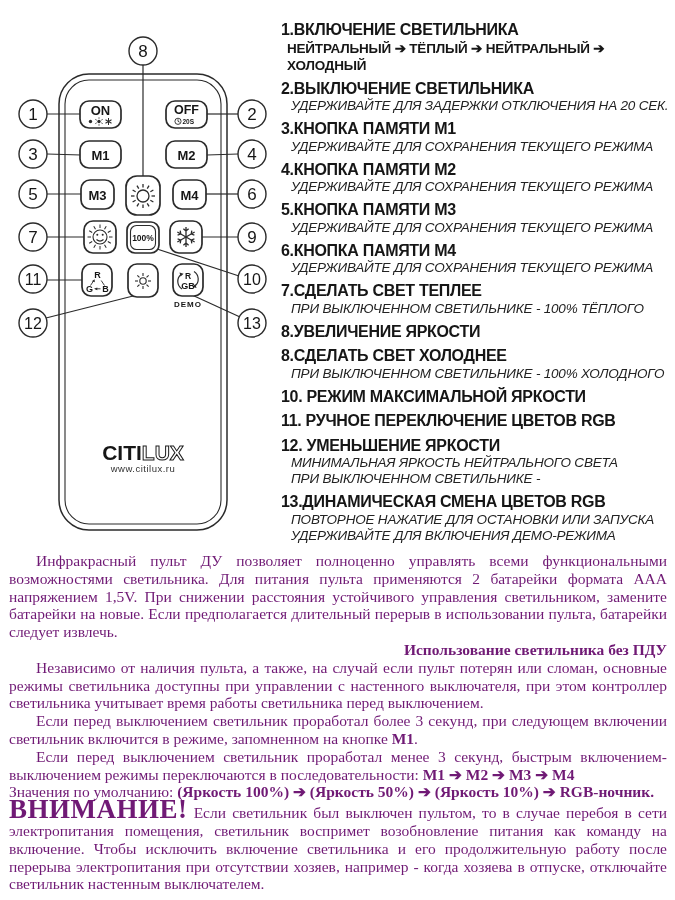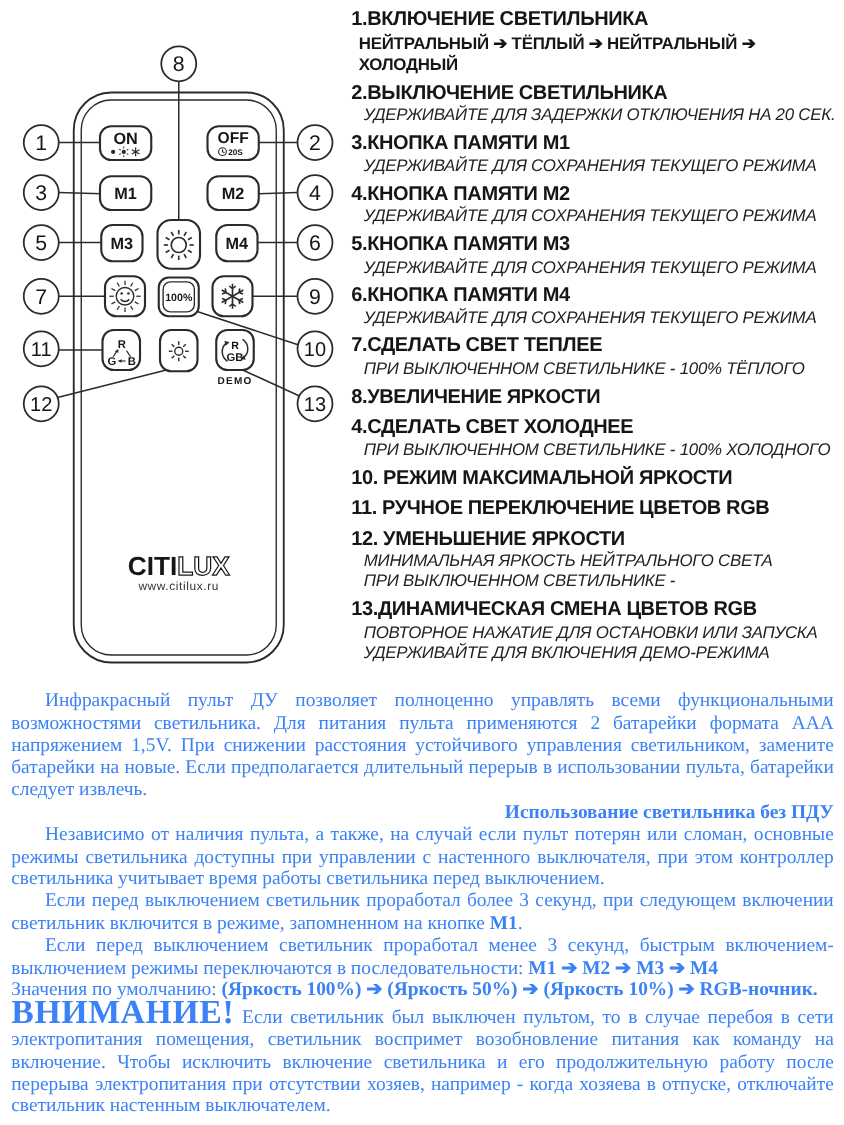--- a/index.html
+++ b/index.html
@@ -5,41 +5,41 @@
   html,body{margin:0;padding:0;}
   body{
     width:675px;height:900px;position:relative;overflow:hidden;
     background:#ffffff;color:#111;
     font-family:"Liberation Sans",sans-serif;
   }
   
   .figure-wrap{position:absolute;left:0;top:0;width:280px;height:600px;}
   
   .fn-col{
-    position:absolute;left:281px;top:7px;width:392px;
+    position:absolute;left:281px;top:21px;width:392px;
   }
   .fn-head{
     font-weight:bold;font-size:16px;line-height:18.5px;
     letter-spacing:-0.3px;color:#161616;margin-top:6px;
   }
   .fn-item:first-child .fn-head{margin-top:0;}
   .fn-note{
     font-style:italic;font-size:13.5px;line-height:16px;
     margin-left:10px;letter-spacing:-0.2px;color:#222;
   }
   .fn-note-bold{
     font-weight:bold;font-size:13.5px;line-height:17px;
     margin-left:6px;letter-spacing:-0.2px;color:#161616;
   }
   .fn-note:empty,.fn-note-bold:empty{display:none;}
   
   .article{
     position:absolute;left:9px;top:552px;width:658px;
     font-family:"Liberation Serif",serif;font-size:15.5px;line-height:17.8px;
-    text-align:justify;color:#3b82f6;
+    text-align:justify;color:#701a75;
   }
   .article p{margin:0;}
   .article .indent{text-indent:27px;}
   .sub-head{
     text-align:right;font-weight:bold;margin:1px 0;
   }
   .seq-bold{font-weight:bold;}
   .warning{margin-top:4px;}
   .warn-label{
     font-weight:bold;font-size:27px;letter-spacing:0.5px;line-height:17px;
@@ -292,21 +292,21 @@
   <div class="fn-item">
     <div class="fn-head">7.СДЕЛАТЬ СВЕТ ТЕПЛЕЕ</div>
     <div class="fn-note">ПРИ ВЫКЛЮЧЕННОМ СВЕТИЛЬНИКЕ - 100% ТЁПЛОГО</div>
 
   </div>
   <div class="fn-item">
     <div class="fn-head">8.УВЕЛИЧЕНИЕ ЯРКОСТИ</div>
 
   </div>
   <div class="fn-item">
-    <div class="fn-head">4.СДЕЛАТЬ СВЕТ ХОЛОДНЕЕ</div>
+    <div class="fn-head">8.СДЕЛАТЬ СВЕТ ХОЛОДНЕЕ</div>
     <div class="fn-note">ПРИ ВЫКЛЮЧЕННОМ СВЕТИЛЬНИКЕ - 100% ХОЛОДНОГО</div>
 
   </div>
   <div class="fn-item">
     <div class="fn-head">10. РЕЖИМ МАКСИМАЛЬНОЙ ЯРКОСТИ</div>
 
   </div>
   <div class="fn-item">
     <div class="fn-head">11. РУЧНОЕ ПЕРЕКЛЮЧЕНИЕ ЦВЕТОВ RGB</div>
 

